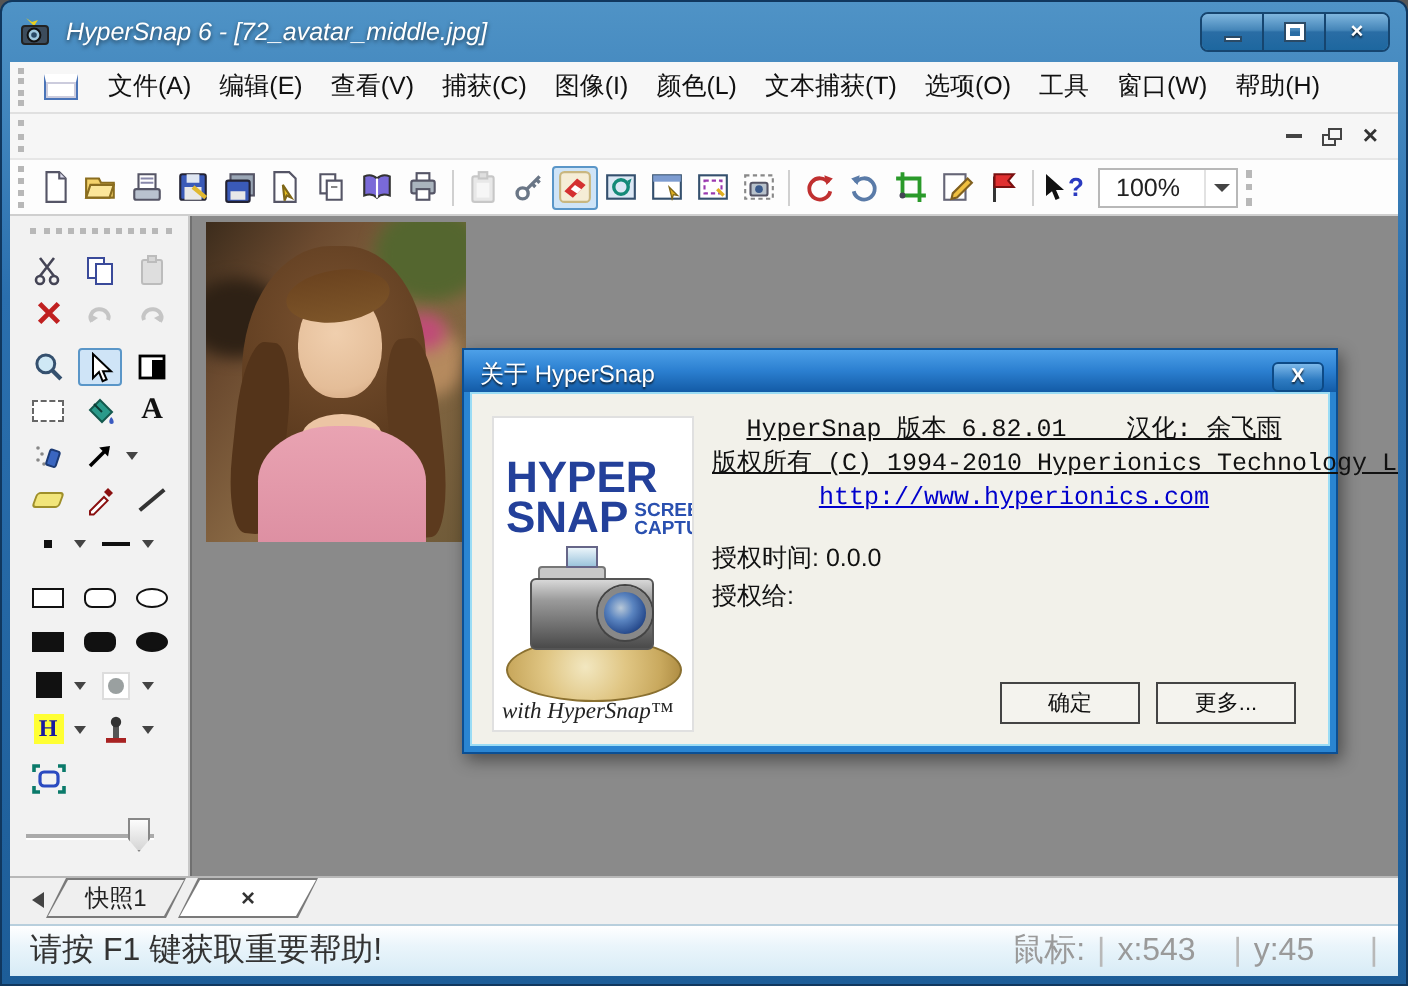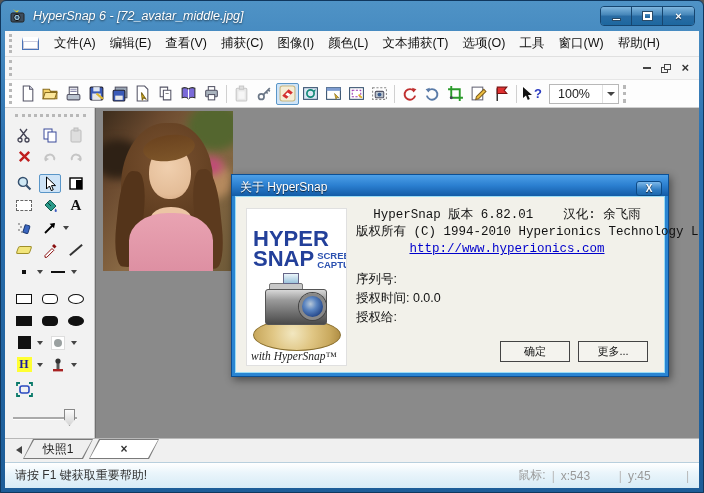--- a/index.html
+++ b/index.html
@@ -116,42 +116,42 @@
   .cd{ position:absolute; left:6px; top:48px; width:88px; height:32px; border-radius:50%;
        background:radial-gradient(circle at 45% 45%,#f2e7c0 0%,#e0c684 40%,#c9a95e 75%,#a9873e 100%); border:1px solid #8a7030;}
   .cam-body{ position:absolute; left:18px; top:18px; width:62px; height:36px; border-radius:3px;
              background:linear-gradient(180deg,#d8d8d8 0%,#9a9a9a 30%,#4a4a4a 100%); border:1px solid #555; }
   .cam-top{ position:absolute; left:22px; top:12px; width:34px; height:8px; background:#c8c8c8; border:1px solid #777; border-radius:2px;}
   .cam-flash{ position:absolute; left:36px; top:2px; width:16px; height:11px; background:linear-gradient(180deg,#eaf4fa,#9cc4dc); border:1px solid #668; }
   .cam-lens{ position:absolute; left:52px; top:22px; width:27px; height:27px; border-radius:50%;
              background:radial-gradient(circle at 40% 38%,#b8c8d8 0%,#5a84c0 35%,#2a4e90 70%,#12264e 100%); border:3px solid #888; box-shadow:0 0 0 1px #444; }
   .logo-caption{ position:absolute; left:4px; bottom:3px; font-style:italic; font-size:11.5px; color:#222; font-family:"Liberation Serif",serif; white-space:nowrap;}
   .about-text{ position:absolute; left:120px; top:10px; right:6px; font-family:"Liberation Mono","DejaVu Sans Mono",monospace; font-size:12.5px; }
-  .about-text .ln{ white-space:pre; line-height:17px; }
+  .about-text .ln{ white-space:pre; line-height:17px;text-decoration:underline; }
   .center{ text-align:center; }
   .link{ color:#0000cc; text-decoration:underline; }
   .lic-block{ margin-top:12px; font-family:"Liberation Sans",sans-serif; line-height:19px; }
   .dlg-buttons{ position:absolute; right:16px; bottom:10px; display:flex; gap:8px; }
   .dlg-btn{ width:70px; height:21px; background:#f4f3ee; border:1px solid #444; font-size:11px; display:flex; align-items:center; justify-content:center; }
 
   
   .tabbar{ height:24px; background:#f0f0f0; border-top:1px solid #b8b8b8; display:flex; align-items:flex-start; padding-left:6px; }
   .tab-scroll{ width:16px; height:16px; margin-top:3px; display:flex; align-items:center; justify-content:center; }
   .tri-left{ width:0; height:0; border-top:4px solid transparent; border-bottom:4px solid transparent; border-right:6px solid #444; }
   .tab{ position:relative; height:20px; min-width:70px; margin-left:-4px; }
   .tab .shape-bg{ position:absolute; inset:0; background:#7a7a7a; clip-path:polygon(10px 0,100% 0,calc(100% - 10px) 100%,0 100%); }
   .tab .shape-fg{ position:absolute; inset:1px; background:#efefef; clip-path:polygon(10px 0,100% 0,calc(100% - 10px) 100%,0 100%); }
   .tab.active .shape-fg{ background:#ffffff; }
   .tab .lbl{ position:relative; z-index:2; display:flex; align-items:center; justify-content:center; height:100%; padding:0 16px; font-size:12px; color:#222; gap:8px; white-space:nowrap;}
   .tab.active .lbl{ font-weight:bold; font-size:12.5px; }
   .tab-close{ font-size:12px; font-weight:bold; color:#333; }
 
   
   .statusbar{ height:26px; background:linear-gradient(180deg,#ffffff 0%,#eaf5fb 40%,#d7ebf6 100%); border-top:1px solid #b8cfdd;
-              display:flex; align-items:center; font-size:12px; color:#333; padding:0 10px; }
+              display:flex; align-items:center; font-size:16px; color:#333; padding:0 10px; }
   .sb-right{ margin-left:auto; display:flex; align-items:center; color:#9a9a9a; gap:6px; }
   .sb-sep{ color:#b8b8b8; }
   .sb-item{ min-width:52px; }
 </style>
 </head>
 <body>
 
 <div class="window">
 
   <div class="titlebar">
@@ -603,21 +603,20 @@
                 <span class="cam-lens"></span>
               </div>
               <div class="logo-caption">with HyperSnap™</div>
             </div>
 
             <div class="about-text">
               <div class="ln center">HyperSnap 版本 6.82.01    汉化: 余飞雨</div>
               <div class="ln center">版权所有 (C) 1994-2010 Hyperionics Technology LLC</div>
               <div class="ln center"><span class="link">http://www.hyperionics.com</span></div>
               <div class="lic-block">
-                <div>序列号:</div>
                 <div>授权时间: 0.0.0</div>
                 <div>授权给:</div>
               </div>
             </div>
 
             <div class="dlg-buttons">
               <div class="dlg-btn">确定</div>
               <div class="dlg-btn">更多...</div>
             </div>
           </div>

